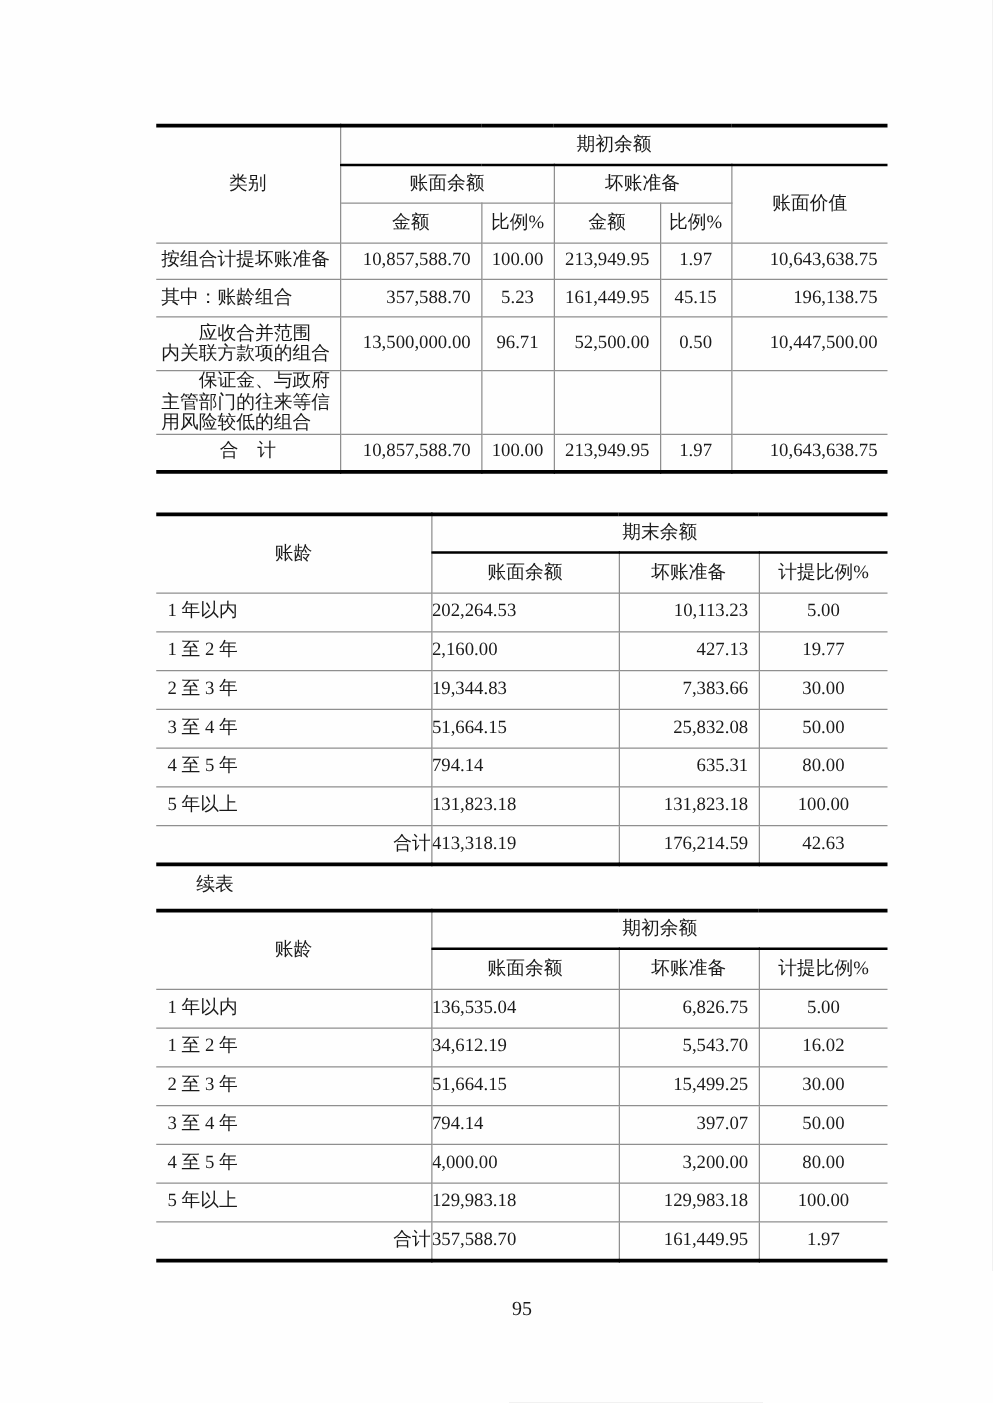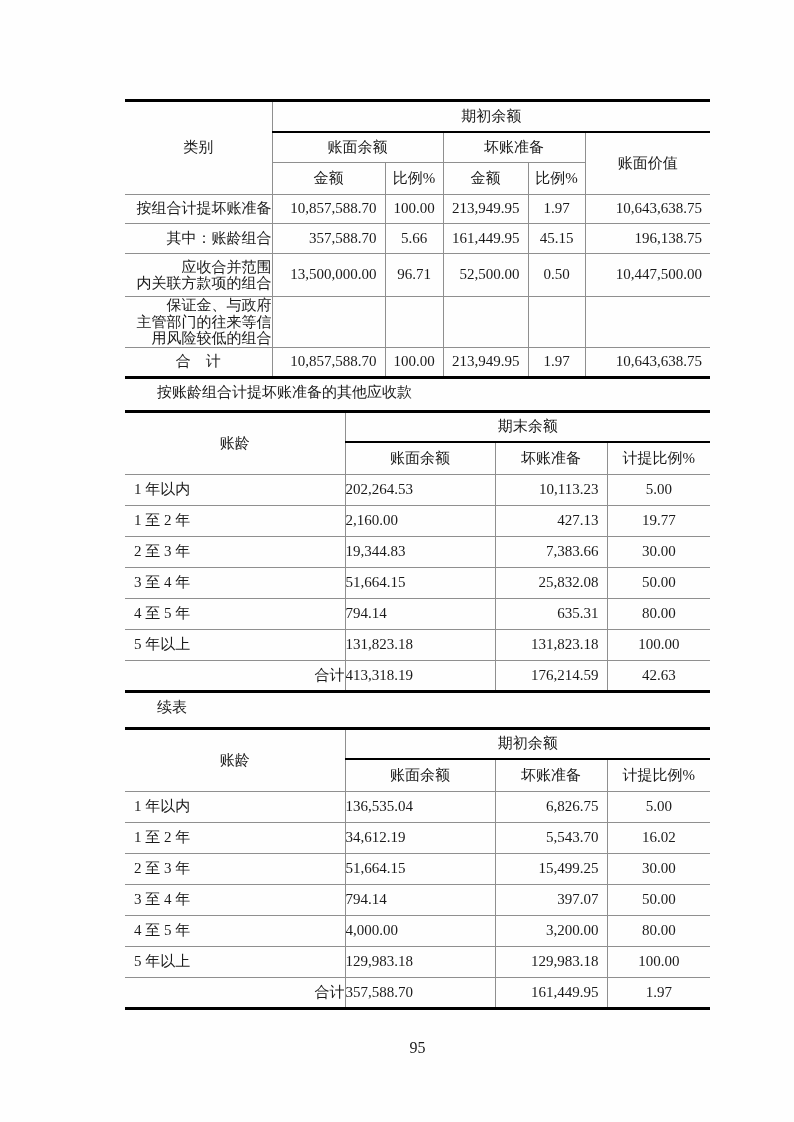--- a/index.html
+++ b/index.html
@@ -17,21 +17,21 @@
   table.fin td {
     border:1px solid #8f8f8f; padding:0; vertical-align:middle;
     overflow:hidden;
   }
   table.fin tr > td:first-child { border-left:none; }
   table.fin tr > td:last-child  { border-right:none;margin-left:20px; }
   td.bb-strong { border-bottom:2px solid #000 !important; }
   .ctr  { text-align:center; }
   .num  { text-align:right; padding-right:8px !important; }
   .bal  { text-align:left; padding-right:44px !important; }
-  .lbl  { text-align:right; padding-left:4px !important; }
+  .lbl  { text-align:left; padding-left:4px !important; }
   .lbl2 { text-align:left; padding-left:9px !important; }
   .multi{ white-space:pre-line; line-height:16.5px; }
   .total-lbl  { text-align:center; }
   .total-lbl2 { text-align:right; padding-left:115px !important; }
   .r29{height:29px} .r30{height:30px} .r31{height:31px} .r32{height:32px}
   .r33{height:33px} .r43{height:43px} .r50{height:50px}
   .caption {
     position:absolute; left:157px; font-size:15px; color:#1a1a1a;
   }
   .pagenum {
@@ -73,21 +73,21 @@
       <td class="lbl">按组合计提坏账准备</td>
       <td class="num">10,857,588.70</td>
       <td class="ctr">100.00</td>
       <td class="num">213,949.95</td>
       <td class="ctr">1.97</td>
       <td class="num">10,643,638.75</td>
     </tr>
     <tr class="r30">
       <td class="lbl">其中：账龄组合</td>
       <td class="num">357,588.70</td>
-      <td class="ctr">5.66</td>
+      <td class="ctr">5.23</td>
       <td class="num">161,449.95</td>
       <td class="ctr">45.15</td>
       <td class="num">196,138.75</td>
     </tr>
     <tr class="r43">
       <td class="lbl multi">　　应收合并范围
 内关联方款项的组合</td>
       <td class="num">13,500,000.00</td>
       <td class="ctr">96.71</td>
       <td class="num">52,500.00</td>
@@ -108,21 +108,20 @@
       <td class="total-lbl">合　计</td>
       <td class="num">10,857,588.70</td>
       <td class="ctr">100.00</td>
       <td class="num">213,949.95</td>
       <td class="ctr">1.97</td>
       <td class="num">10,643,638.75</td>
     </tr>
   </tbody>
     </table>
 
-  <div class="caption" style="top:383px;">按账龄组合计提坏账准备的其他应收款</div>
 
   <table class="fin" style="top:410px;">
     <colgroup>
       <col style="width:220px">
         <col style="width:150px">
         <col style="width:112px">
         <col style="width:103px">
     </colgroup>
     <tbody>
         <tr class="r30">

